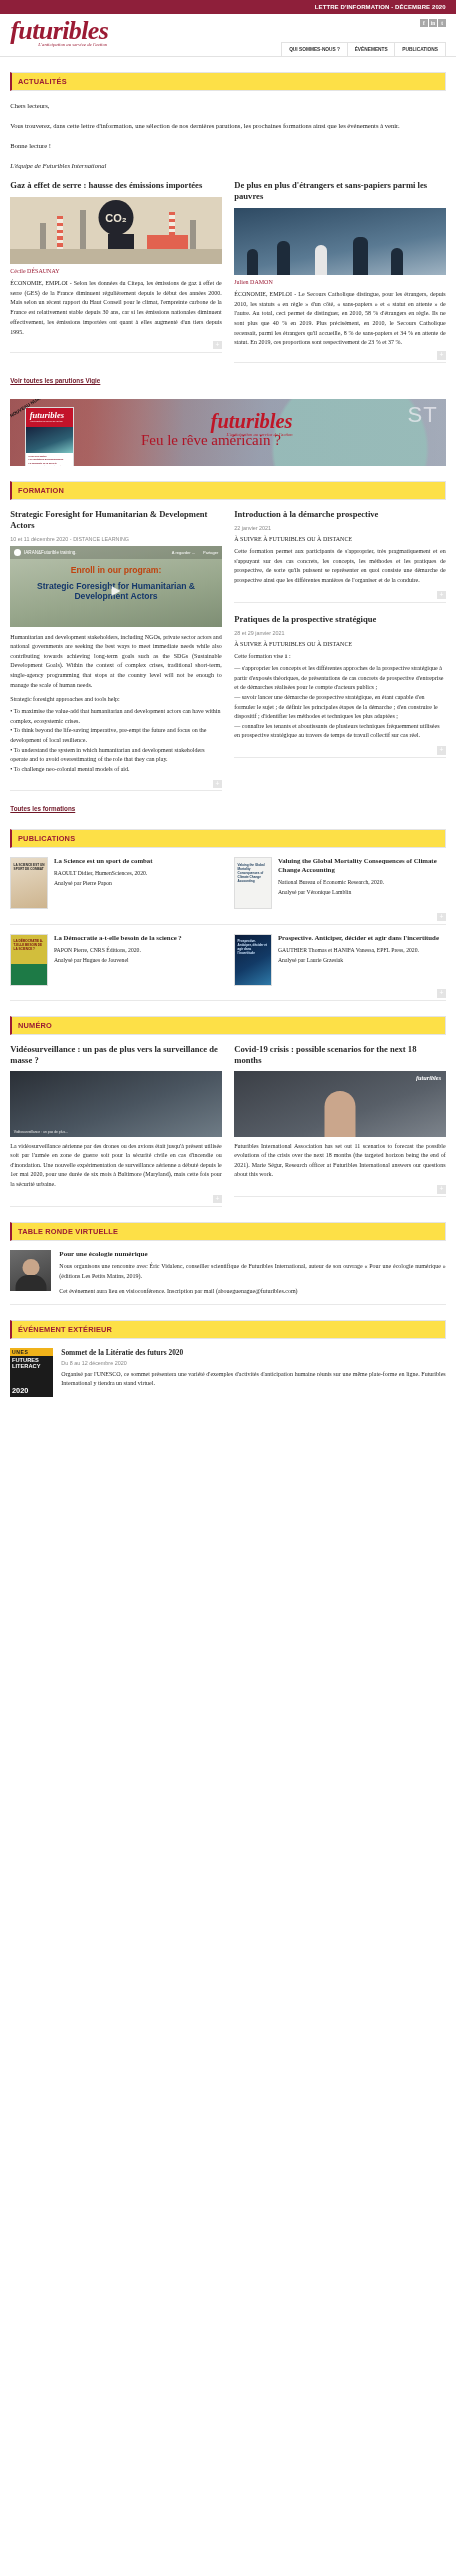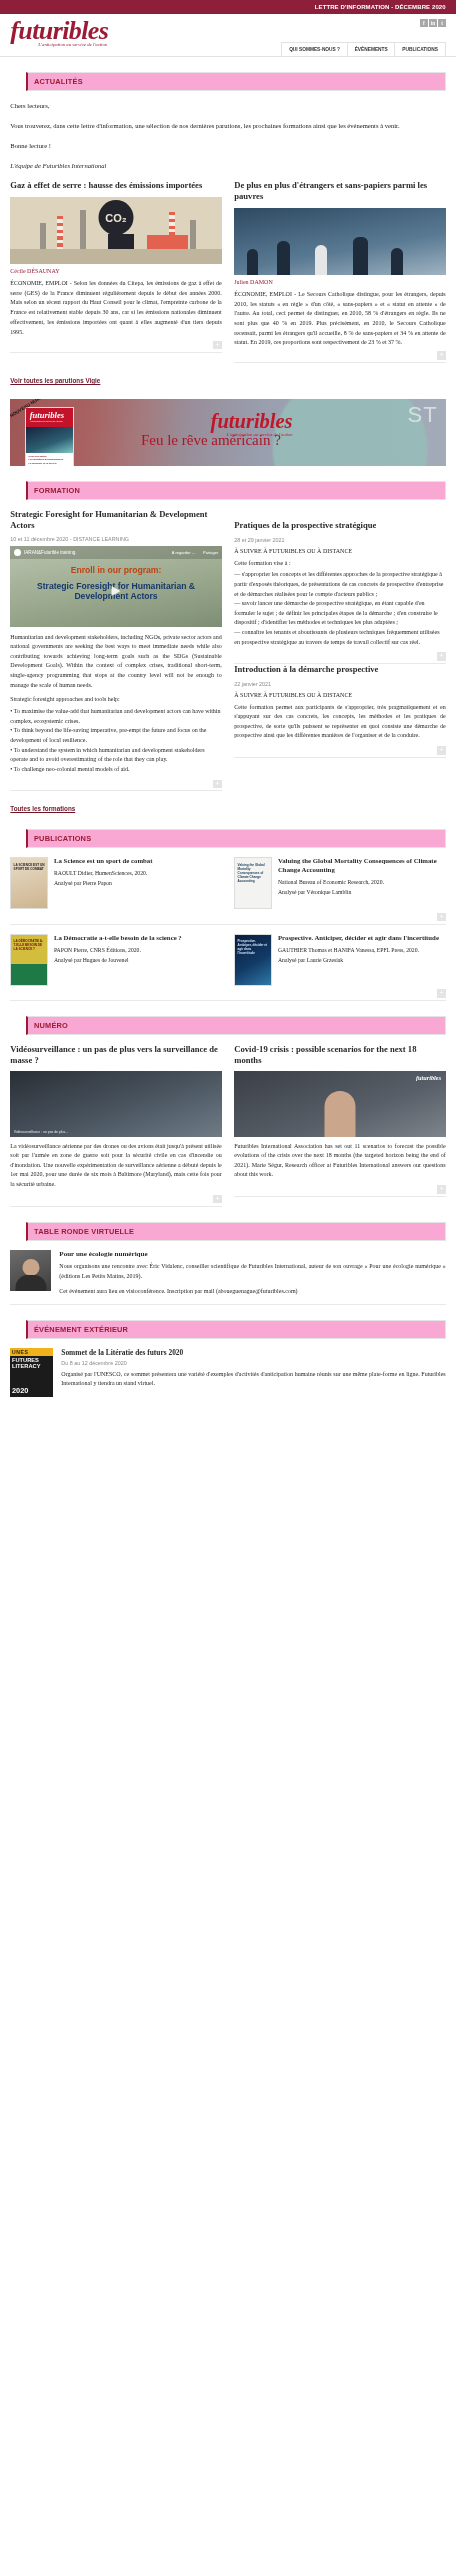--- a/index.html
+++ b/index.html
@@ -91,25 +91,25 @@
     background: #fff;
     white-space: nowrap;
   }
   .nav-item:last-child { border-right: 0.6px solid #e2e2e2; }
 
   
   .wrap { padding: 0 10.3px; }
 
   
   .section-bar {
-    margin: 15px 0 9px 16px;
+    margin: 15px 0 9px 0;
     border: 0.6px solid #e4e4e4;
     border-left: 2.3px solid #9b1b34;
     padding: 4px 5.7px;
-    background: #f9a8d4;
+    background: #fde047;
   }
   .section-bar h2 {
     margin: 0;
     font-family: "Liberation Sans", sans-serif;
     font-size: 7.4px;
     font-weight: bold;
     color: #9b1b34;
     letter-spacing: 0.2px;
   }
 
@@ -582,47 +582,47 @@
         <li>• To challenge neo-colonial mental models of aid.</li>
       </ul>
       <div class="plus-row">
         <div class="plus-btn">+</div>
       </div>
       <hr class="hr-thin">
     </div>
 
     <div class="col">
 
+      <div>
+        <h3 class="art-title">Introduction à la démarche prospective</h3>
+        <p class="meta-date">22 janvier 2021</p>
+        <p class="body-sm tight">À SUIVRE À FUTURIBLES OU À DISTANCE</p>
+        <p class="body-sm">Cette formation permet aux participants de s'approprier, très pragmatiquement et en s'appuyant sur des cas concrets, les concepts, les méthodes et les pratiques de prospective, de sorte qu'ils puissent se représenter en quoi consiste une démarche de prospective ainsi que les différentes manières de l'organiser et de la conduire.</p>
+        <div class="plus-row">
+          <div class="plus-btn">+</div>
+        </div>
+        <hr class="hr-thin">
+      </div>
+
       <div style="margin-top:11.4px;">
         <h3 class="art-title">Pratiques de la prospective stratégique</h3>
         <p class="meta-date">28 et 29 janvier 2021</p>
         <p class="body-sm tight">À SUIVRE À FUTURIBLES OU À DISTANCE</p>
         <p class="body-sm tight">Cette formation vise à :</p>
         <ul class="plain">
           <li>— s'approprier les concepts et les différentes approches de la prospective stratégique à partir d'exposés théoriques, de présentations de cas concrets de prospective d'entreprise et de démarches réalisées pour le compte d'acteurs publics ;</li>
           <li>— savoir lancer une démarche de prospective stratégique, en étant capable d'en formuler le sujet ; de définir les principales étapes de la démarche ; d'en construire le dispositif ; d'identifier les méthodes et techniques les plus adaptées ;</li>
           <li>— connaître les tenants et aboutissants de plusieurs techniques fréquemment utilisées en prospective stratégique au travers de temps de travail collectif sur cas réel.</li>
         </ul>
         <div class="plus-row">
           <div class="plus-btn">+</div>
         </div>
         <hr class="hr-thin">
       </div>
 
-      <div>
-        <h3 class="art-title">Introduction à la démarche prospective</h3>
-        <p class="meta-date">22 janvier 2021</p>
-        <p class="body-sm tight">À SUIVRE À FUTURIBLES OU À DISTANCE</p>
-        <p class="body-sm">Cette formation permet aux participants de s'approprier, très pragmatiquement et en s'appuyant sur des cas concrets, les concepts, les méthodes et les pratiques de prospective, de sorte qu'ils puissent se représenter en quoi consiste une démarche de prospective ainsi que les différentes manières de l'organiser et de la conduire.</p>
-        <div class="plus-row">
-          <div class="plus-btn">+</div>
-        </div>
-        <hr class="hr-thin">
-      </div>
-
     </div>
   </div>
 
   <a class="readmore">Toutes les formations</a>
 
   
   <div class="section-bar">
     <h2>PUBLICATIONS</h2>
   </div>
 

